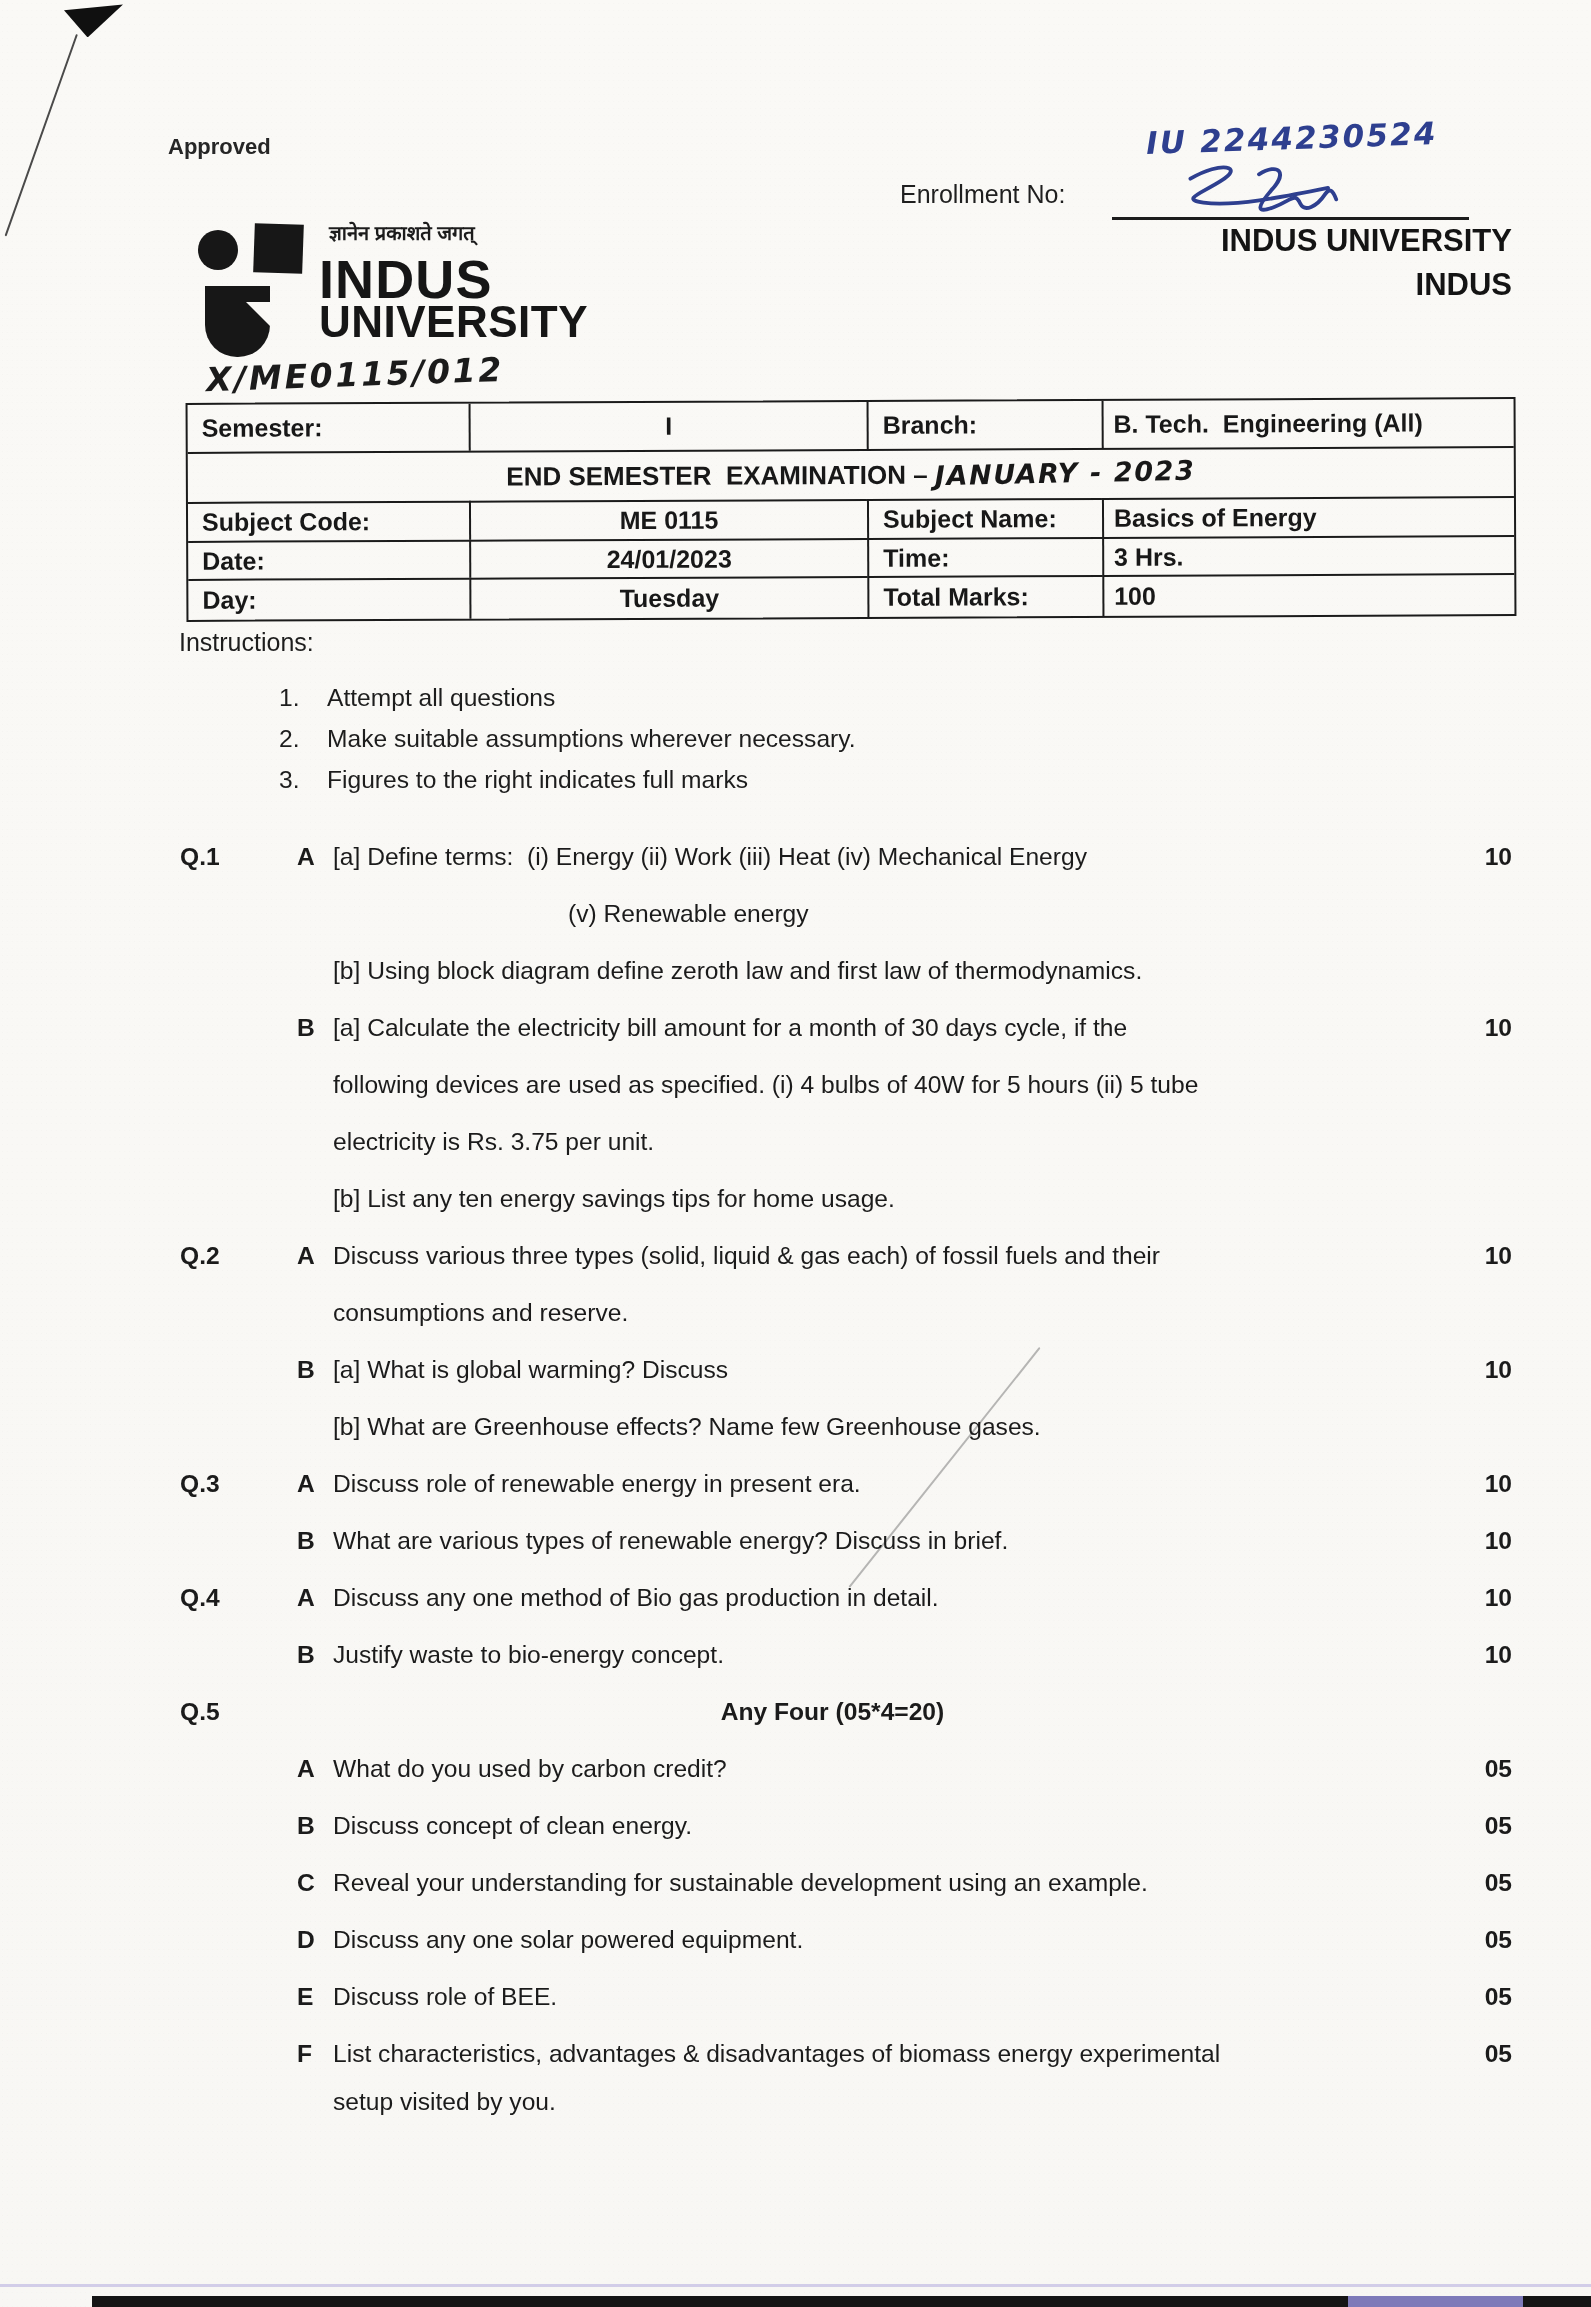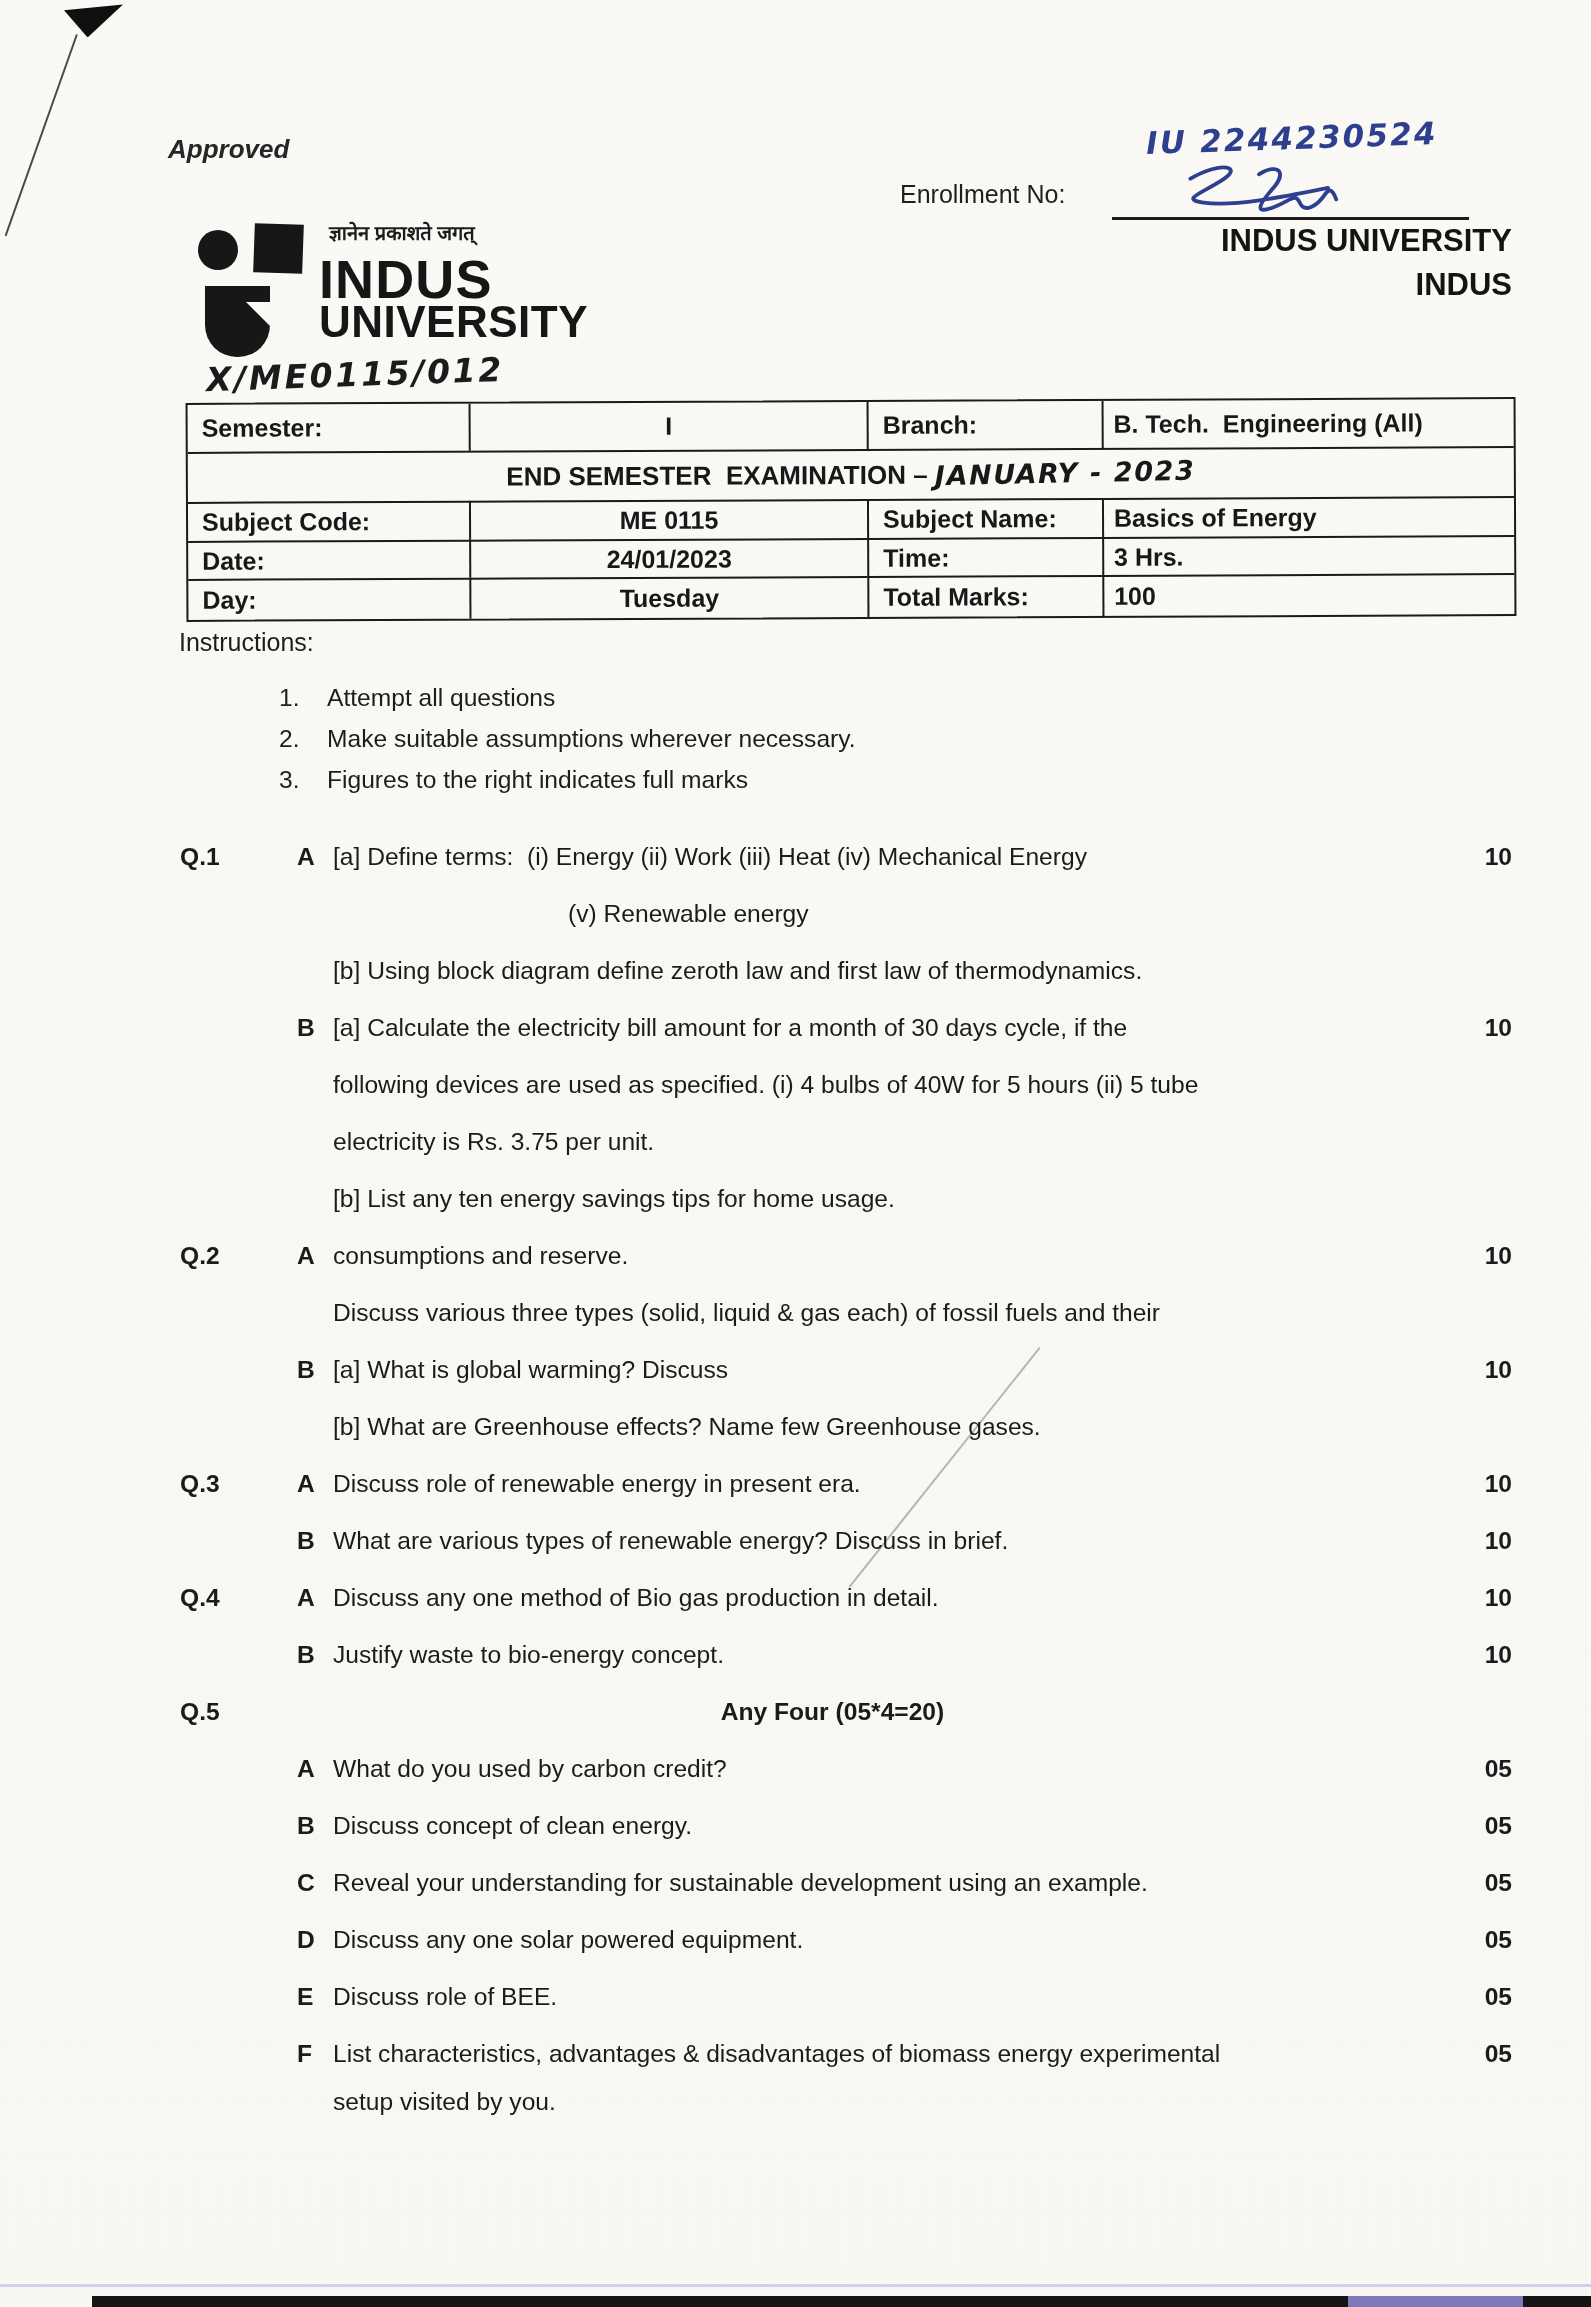--- a/index.html
+++ b/index.html
@@ -44,21 +44,21 @@
   .bottom-strip {
     position:absolute; left:92px; right:0; top:2296px; height:11.5px;
     background:#151515;
   }
   .bottom-strip-blue {
     position:absolute; left:1348px; top:2296px; width:175px; height:11.5px;
     background:#7e7ab9;
   }
 
   
-  .approved { position:absolute; left:168px; top:134px; font-size:26px; font-weight:700; color:#262626;font-style:italic; }
+  .approved { position:absolute; left:168px; top:134px; font-size:22px; font-weight:700; color:#262626; }
   .logo-block { position:absolute; left:198px; top:216px; width:437px; height:164px; }
   .logo-icon { position:absolute; left:0; top:5.5px; width:112px; height:153px; }
   .logo-circle { position:absolute; left:0; top:8.7px; width:40px; height:40px; border-radius:50%; background:#171717; }
   .logo-square { position:absolute; left:56px; top:2.2px; width:49px; height:49px; background:#171717; transform:rotate(2deg); }
   .logo-shield {
     position:absolute; left:6.5px; top:64px; width:65px; height:71px;
     background:#171717; border-radius:0 0 32px 32px;
   }
   .logo-shield::after {
     content:""; position:absolute; right:0; top:16.4px;
@@ -227,22 +227,22 @@
         <div class="qline">electricity is Rs. 3.75 per unit.</div>
         <div class="qline">[b] List any ten energy savings tips for home usage.</div>
       </div>
       <div class="qmarks">10</div>
     </div>
 
     <div class="qrow">
       <div class="qno">Q.2</div>
       <div class="qpart">A</div>
       <div>
+        <div class="qline">Discuss various three types (solid, liquid &amp; gas each) of fossil fuels and their</div>
         <div class="qline">consumptions and reserve.</div>
-        <div class="qline">Discuss various three types (solid, liquid &amp; gas each) of fossil fuels and their</div>
       </div>
       <div class="qmarks">10</div>
     </div>
 
     <div class="qrow">
       <div class="qno"></div>
       <div class="qpart">B</div>
       <div>
         <div class="qline">[a] What is global warming? Discuss</div>
         <div class="qline">[b] What are Greenhouse effects? Name few Greenhouse gases.</div>

